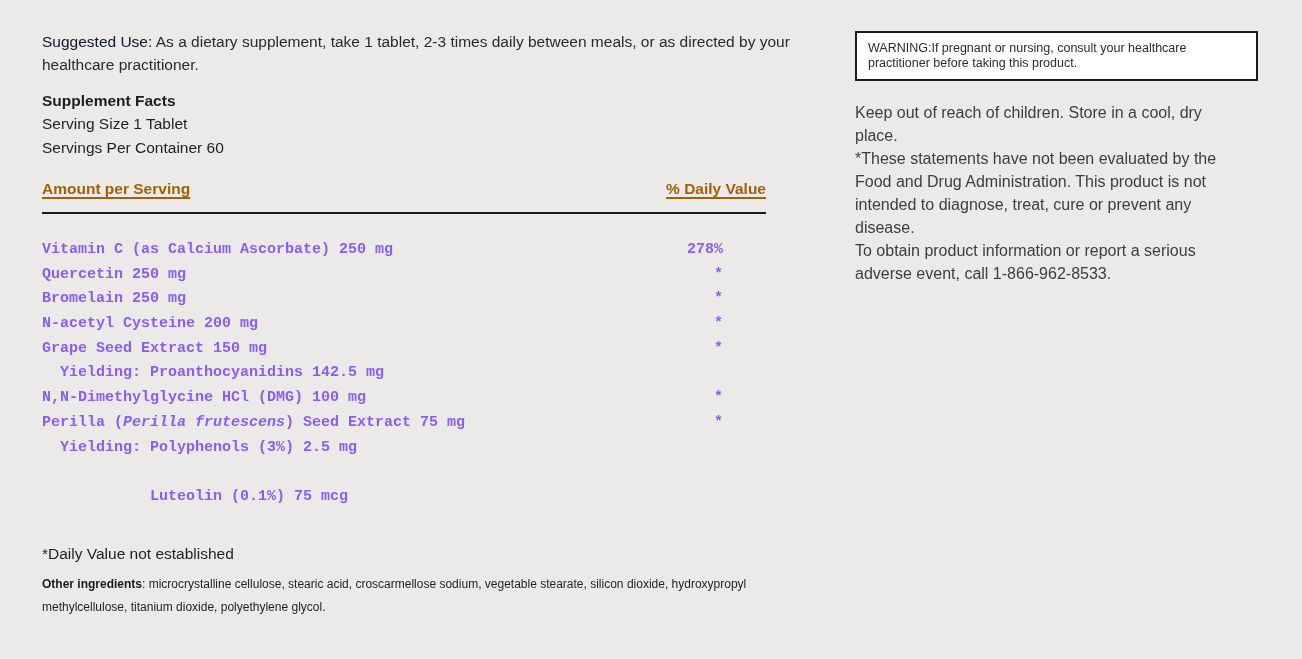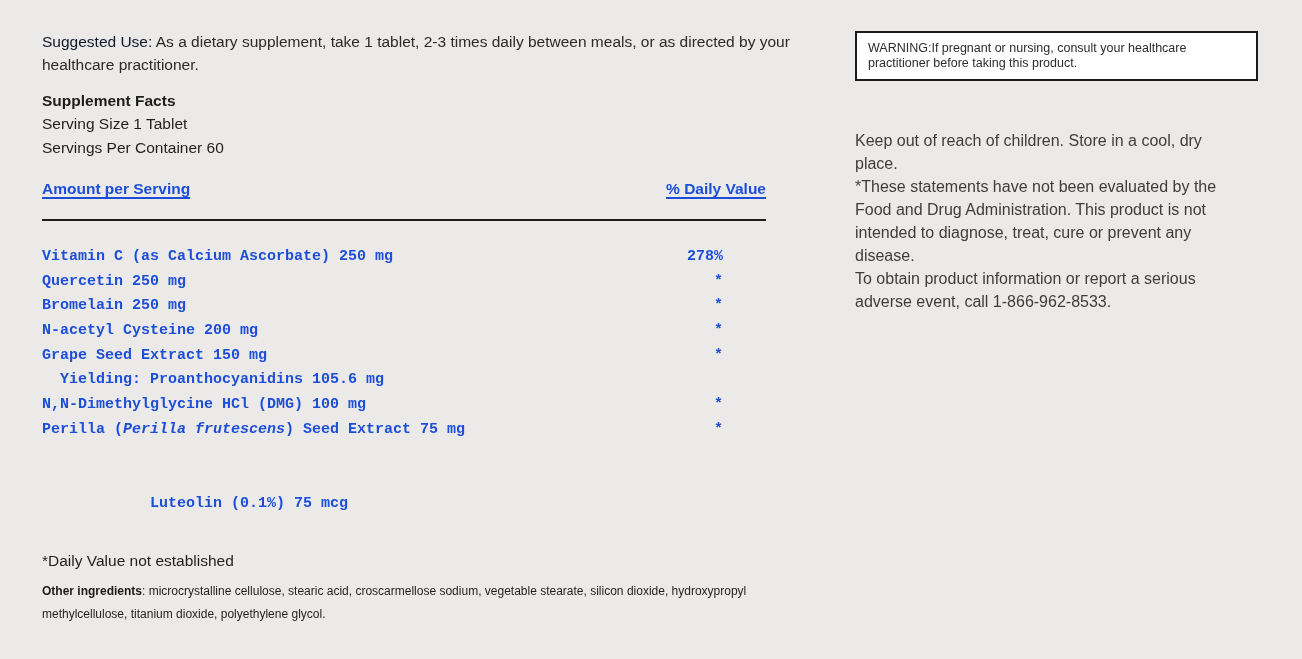--- a/index.html
+++ b/index.html
@@ -18,51 +18,51 @@
 
   .suggested { font-size:15.5px; line-height:23px; color:#2a2a2a; }
   .suggested .lbl { font-weight:normal; color:#0f172a; }
 
   .facts-title { margin-top:13px; font-size:15.5px; line-height:23px; font-weight:bold; color:#1d1d1d; }
   .serving-line { font-size:15.5px; line-height:23.5px; color:#1f1f1f; }
 
   .facts-table { width:724px; }
   .facts-header {
     display:flex; justify-content:space-between;
-    margin-top:19px; padding-bottom:19px;
-    font-size:15.5px; line-height:22px; font-weight:bold; color:#1d4ed8;
+    margin-top:19px; padding-bottom:12px;
+    font-size:15.5px; line-height:22px; font-weight:bold; color:#a16207;
     border-bottom:2px solid #1d1d1d;
     text-decoration:underline;
     text-underline-offset:3px;
     text-decoration-thickness:1.5px;
   }
   .facts-rows {
     margin-top:24px;
     font-family:"Liberation Mono", monospace;
-    font-weight:bold; font-size:15px; color:#1d4ed8;
+    font-weight:bold; font-size:15px; color:#8b5cf6;
   }
   .frow { display:flex; justify-content:space-between; line-height:24.7px; height:24.7px; }
   .frow .name { white-space:pre; }
   .frow .val  { padding-right:43px; white-space:pre; }
   .it { font-style:italic; }
 
   .daily-note { margin-top:32px; font-size:15.5px; line-height:23px; color:#1f1f1f; }
   .other-ing  { margin-top:8px; width:710px; font-size:12px; line-height:23px; color:#1f1f1f; }
   .other-ing .lbl { font-weight:bold; color:#1b1b1b; }
 
   
   .right-col { position:absolute; left:855px; top:31px; width:392px; color:#3d3d3d; font-size:16px; line-height:23px; }
   .warning-box {
     width:403px;
     border:2px solid #1b1b1b;
     background:#ffffff;
     padding:8px 11px;
     font-size:12.5px; line-height:15px; color:#2c2c2c;
   }
-  .rpara-first { margin-top:48px; }
+  .rpara-first { margin-top:20px; }
   .rpara { }
 </style>
 </head>
 <body>
 
 <div class="left-col">
 
   <p class="suggested"><span class="lbl">Suggested Use:</span><span> As a dietary supplement, take 1 tablet, 2-3 times daily between meals, or as directed by your healthcare practitioner.</span></p>
 
   <div class="facts-title">Supplement Facts</div>
@@ -90,32 +90,33 @@
       </div>
       <div class="frow">
         <span class="name">N-acetyl Cysteine 200 mg</span>
         <span class="val">*</span>
       </div>
       <div class="frow">
         <span class="name">Grape Seed Extract 150 mg</span>
         <span class="val">*</span>
       </div>
       <div class="frow">
-        <span class="name">  Yielding: Proanthocyanidins 105.6 mg</span>
+        <span class="name">  Yielding: Proanthocyanidins 142.5 mg</span>
         <span class="val"></span>
       </div>
       <div class="frow">
         <span class="name">N,N-Dimethylglycine HCl (DMG) 100 mg</span>
         <span class="val">*</span>
       </div>
       <div class="frow">
         <span class="name"><span>Perilla (</span><span class="it">Perilla frutescens</span><span>) Seed Extract 75 mg</span></span>
         <span class="val">*</span>
       </div>
       <div class="frow">
+        <span class="name">  Yielding: Polyphenols (3%) 2.5 mg</span>
         <span class="val"></span>
       </div>
       <div class="frow">
         <span class="val"></span>
       </div>
       <div class="frow">
         <span class="name">            Luteolin (0.1%) 75 mcg</span>
         <span class="val"></span>
       </div>
     </div>

